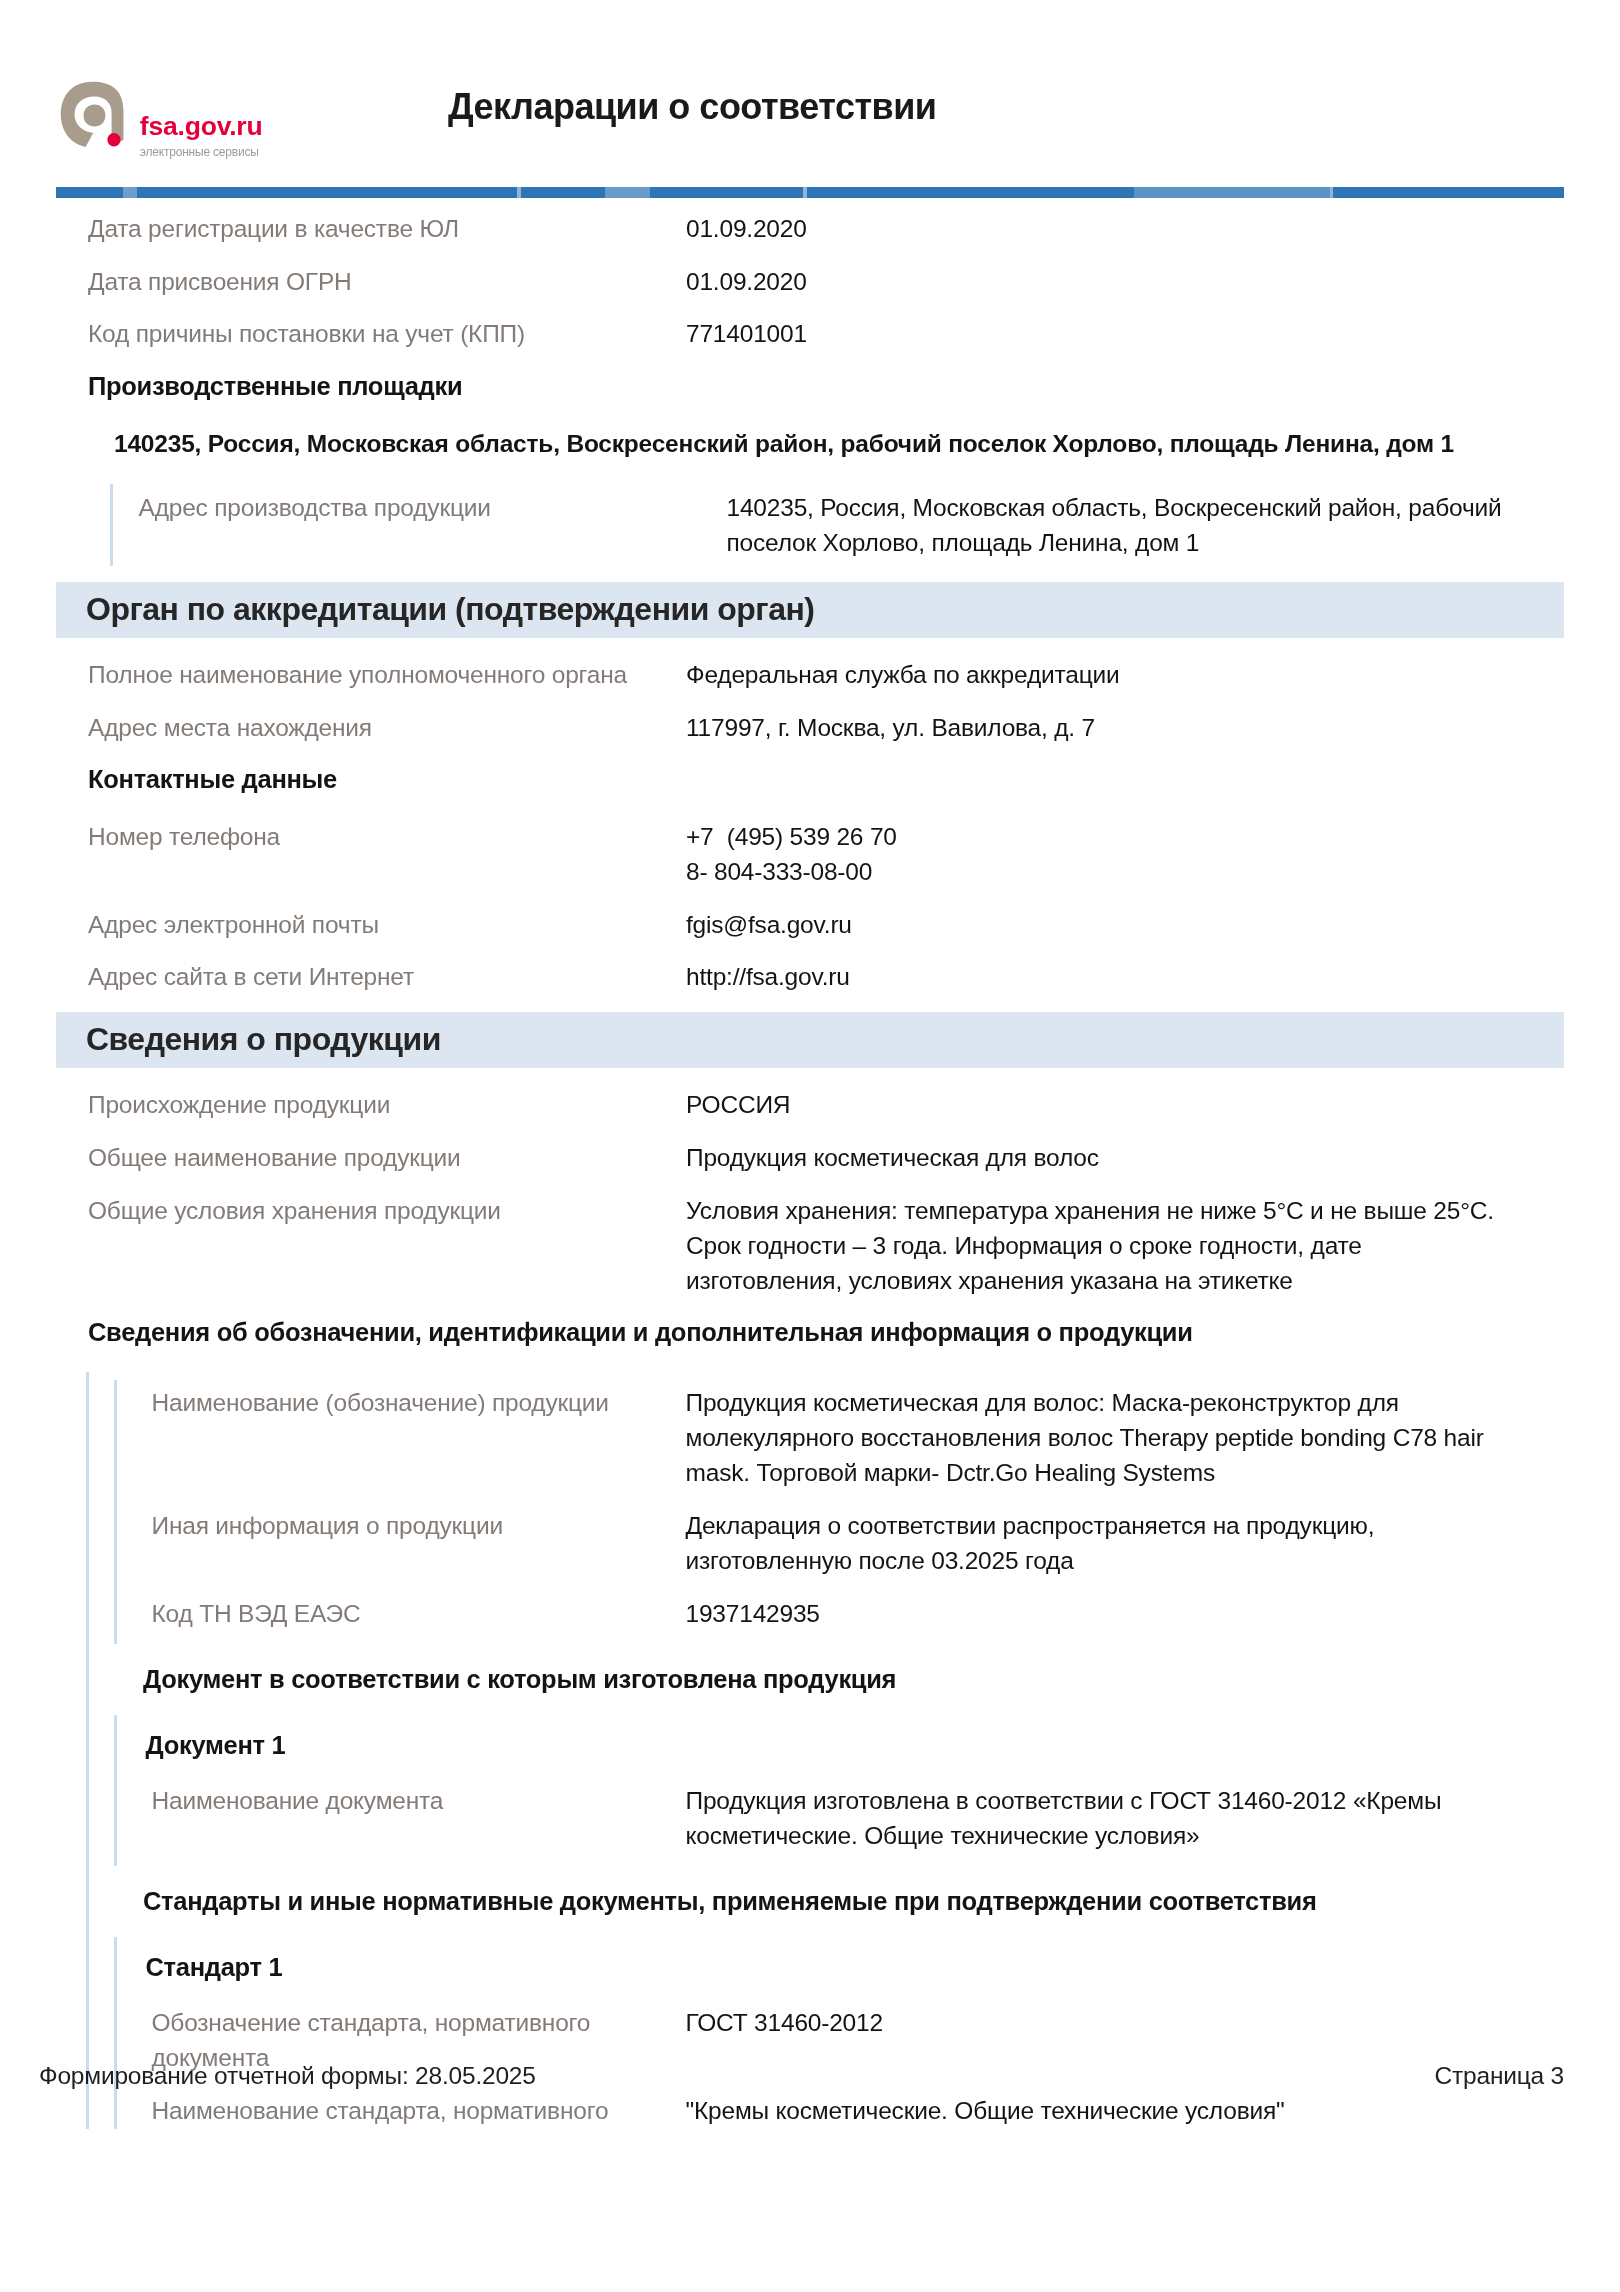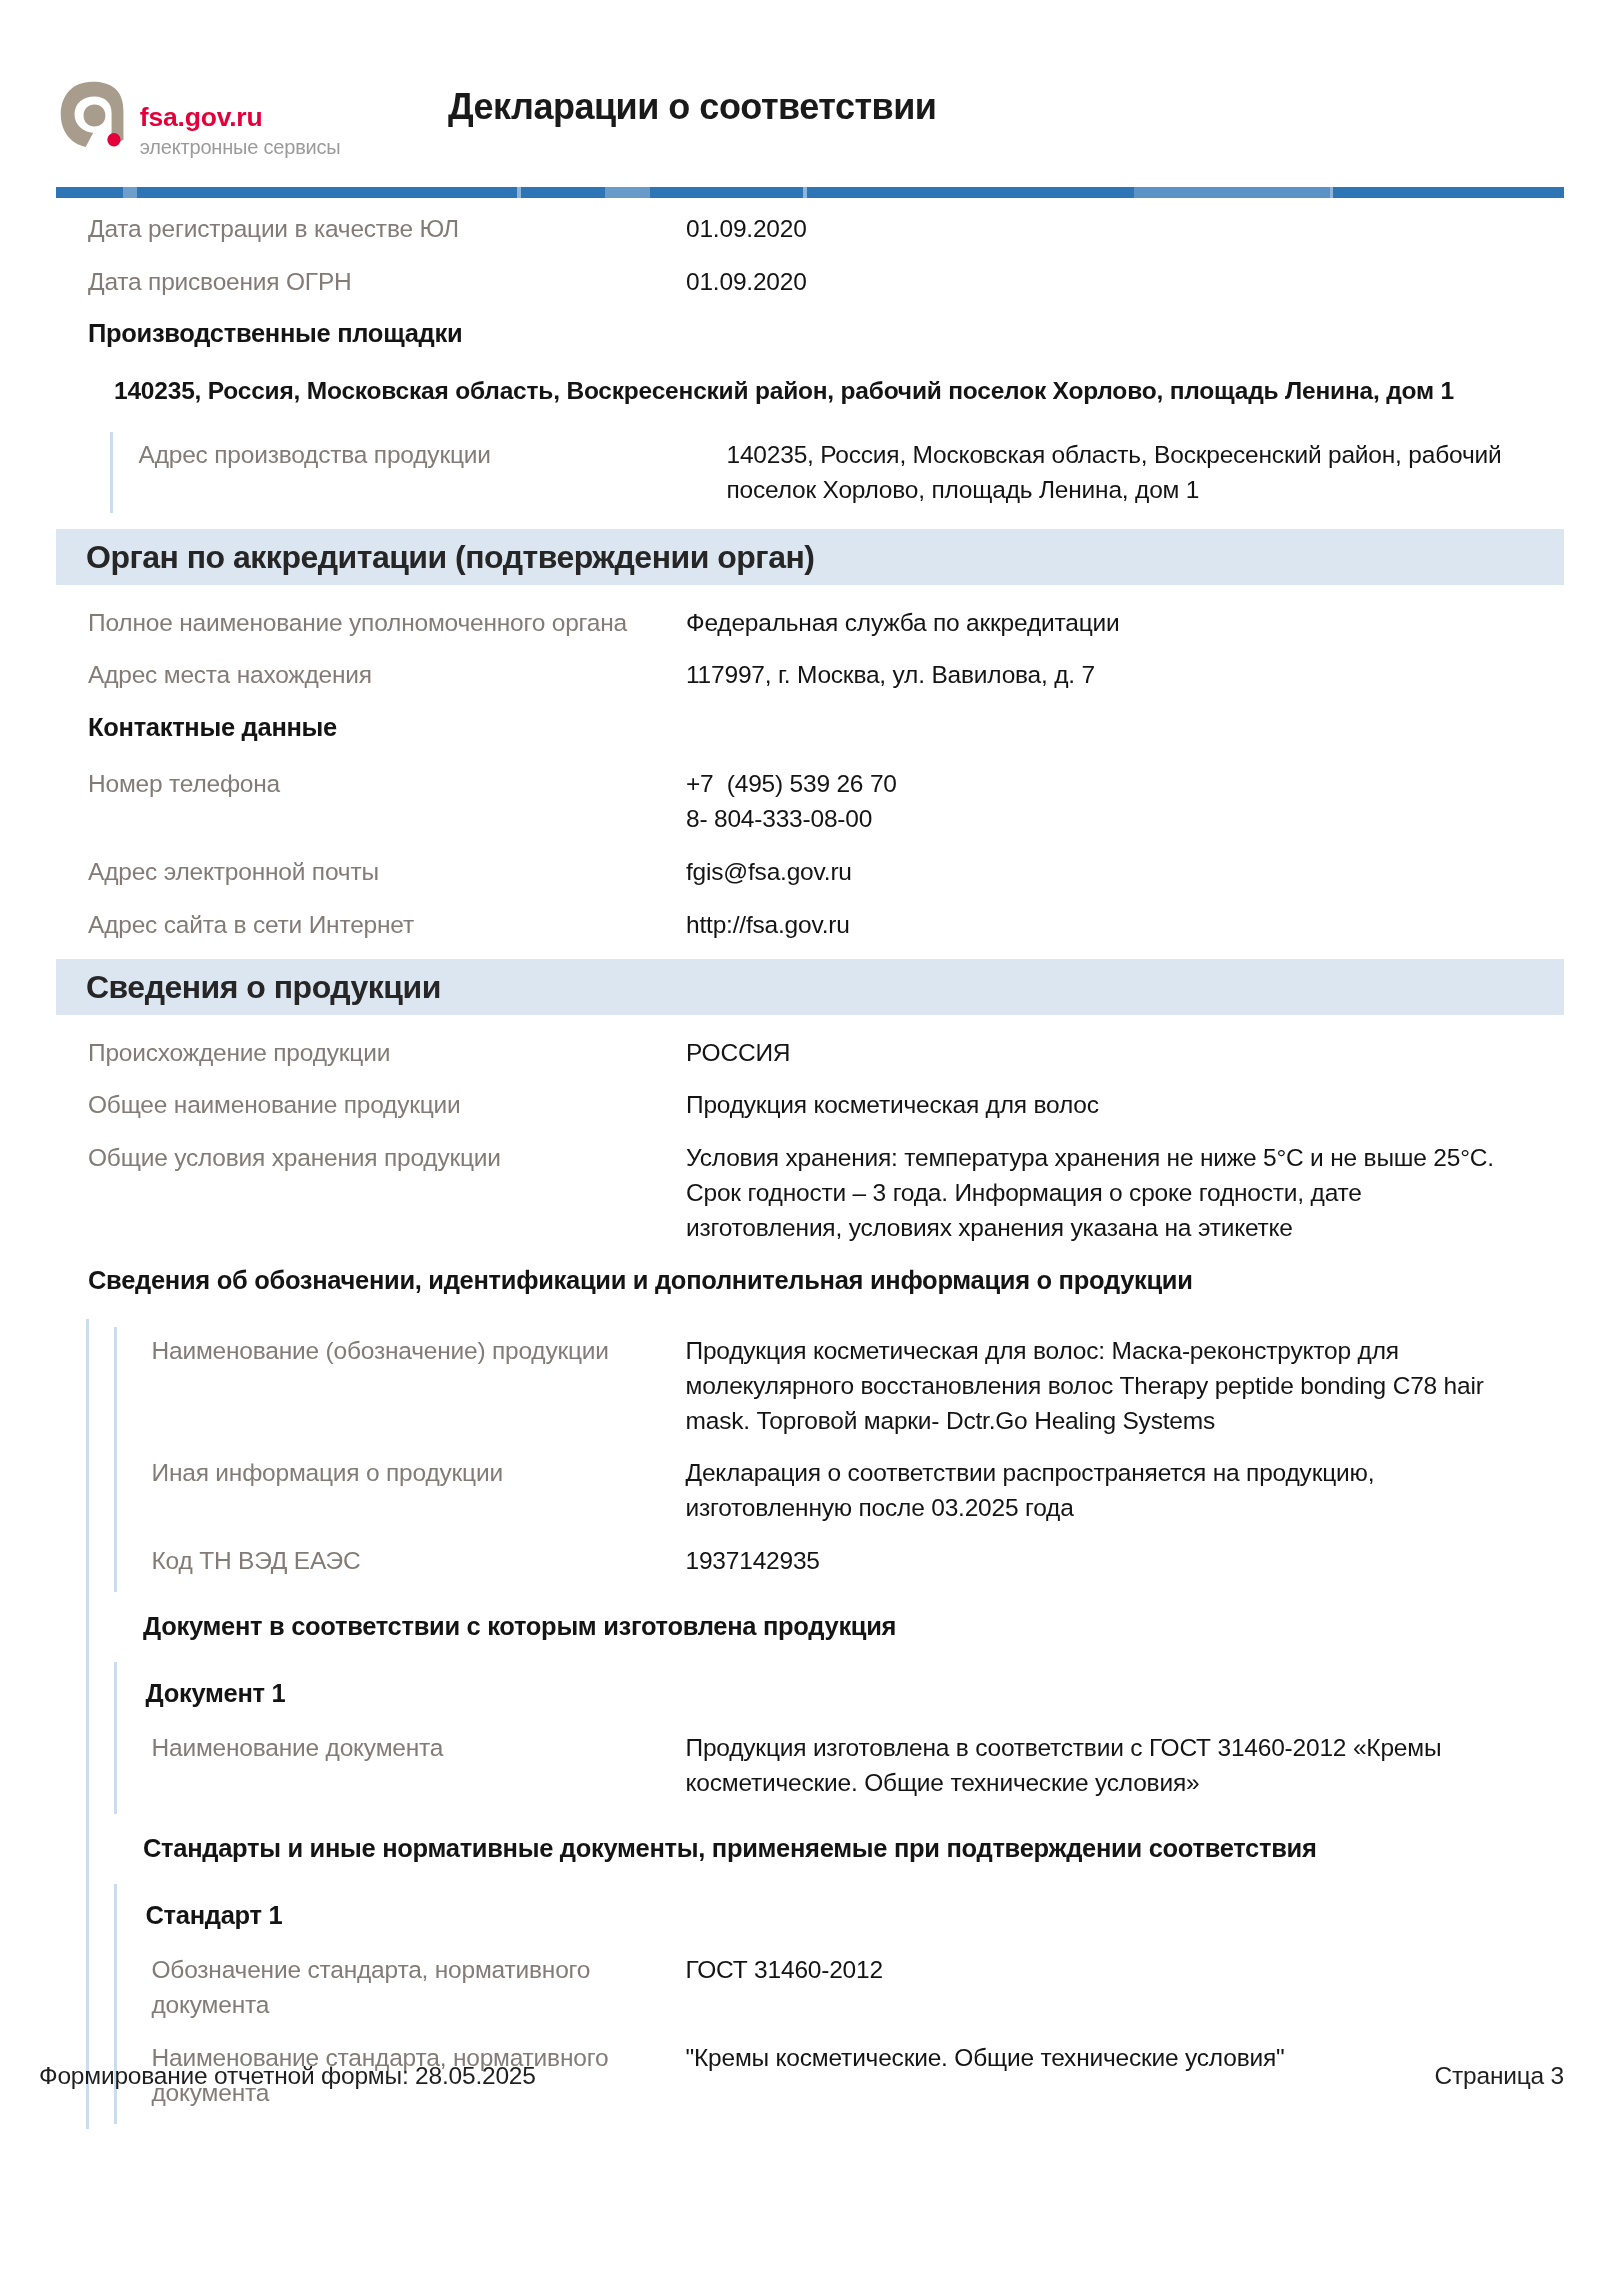--- a/index.html
+++ b/index.html
@@ -9,21 +9,21 @@
     position:relative; width:1620px; height:2129px; margin:0 auto;
     background:#ffffff; padding:59px 56px 0 56px; overflow:hidden;
     letter-spacing:-0.2px;
   }
   
   .header{ display:flex; align-items:flex-start; height:116px; }
   .logo{ display:flex; align-items:flex-end; width:392px; padding-top:11.8px; }
   .logo-glyph{ width:76px; height:90px; flex:0 0 auto; }
   .logo-texts{ margin-left:7.8px; padding-bottom:2px; }
   .logo-site{ font-size:26.5px; font-weight:700; color:#e4003a; line-height:1.05; }
-  .logo-tagline{ font-size:20px; color:#9b9b9b; margin-top:3.9px; }
+  .logo-tagline{ font-size:12px; color:#9b9b9b; margin-top:3.9px; }
   .doc-title{ font-size:36px; font-weight:700; color:#1a1a1a; padding-top:27.4px; letter-spacing:-0.5px; }
   
   .page-break-bar{ position:relative; height:10.8px; background:#2e75b6; margin-top:11.8px; overflow:hidden; }
   .page-break-bar span{ position:absolute; top:0; bottom:0; }
   .pbb-light1{ left:67px;  width:13.7px; background:rgba(255,255,255,.30); }
   .pbb-gap1  { left:461px; width:3.9px;  background:#8fb4d9; }
   .pbb-light2{ left:549px; width:45px; background:rgba(255,255,255,.28); }
   .pbb-gap2  { left:747px; width:3.9px;  background:#8fb4d9; }
   .pbb-light3{ left:1078px;width:196px;background:rgba(255,255,255,.22); }
   .pbb-gap3  { left:1274px;width:2.9px;  background:#8fb4d9; }
@@ -94,20 +94,24 @@
 
   <div class="rows">
     <div class="row">
       <div class="label">Дата регистрации в качестве ЮЛ</div>
       <div class="value">01.09.2020</div>
     </div>
     <div class="row">
       <div class="label">Дата присвоения ОГРН</div>
       <div class="value">01.09.2020</div>
     </div>
+    <div class="row">
+      <div class="label">Код причины постановки на учет (КПП)</div>
+      <div class="value">771401001</div>
+    </div>
   </div>
 
   <div class="sub-heading">Производственные площадки</div>
   <div class="site-line">140235, Россия, Московская область, Воскресенский район, рабочий поселок Хорлово, площадь Ленина, дом 1</div>
 
   <div class="indent-1">
     <div class="row">
       <div class="label">Адрес производства продукции</div>
       <div class="value">140235, Россия, Московская область, Воскресенский район, рабочий поселок Хорлово, площадь Ленина, дом 1</div>
     </div>

